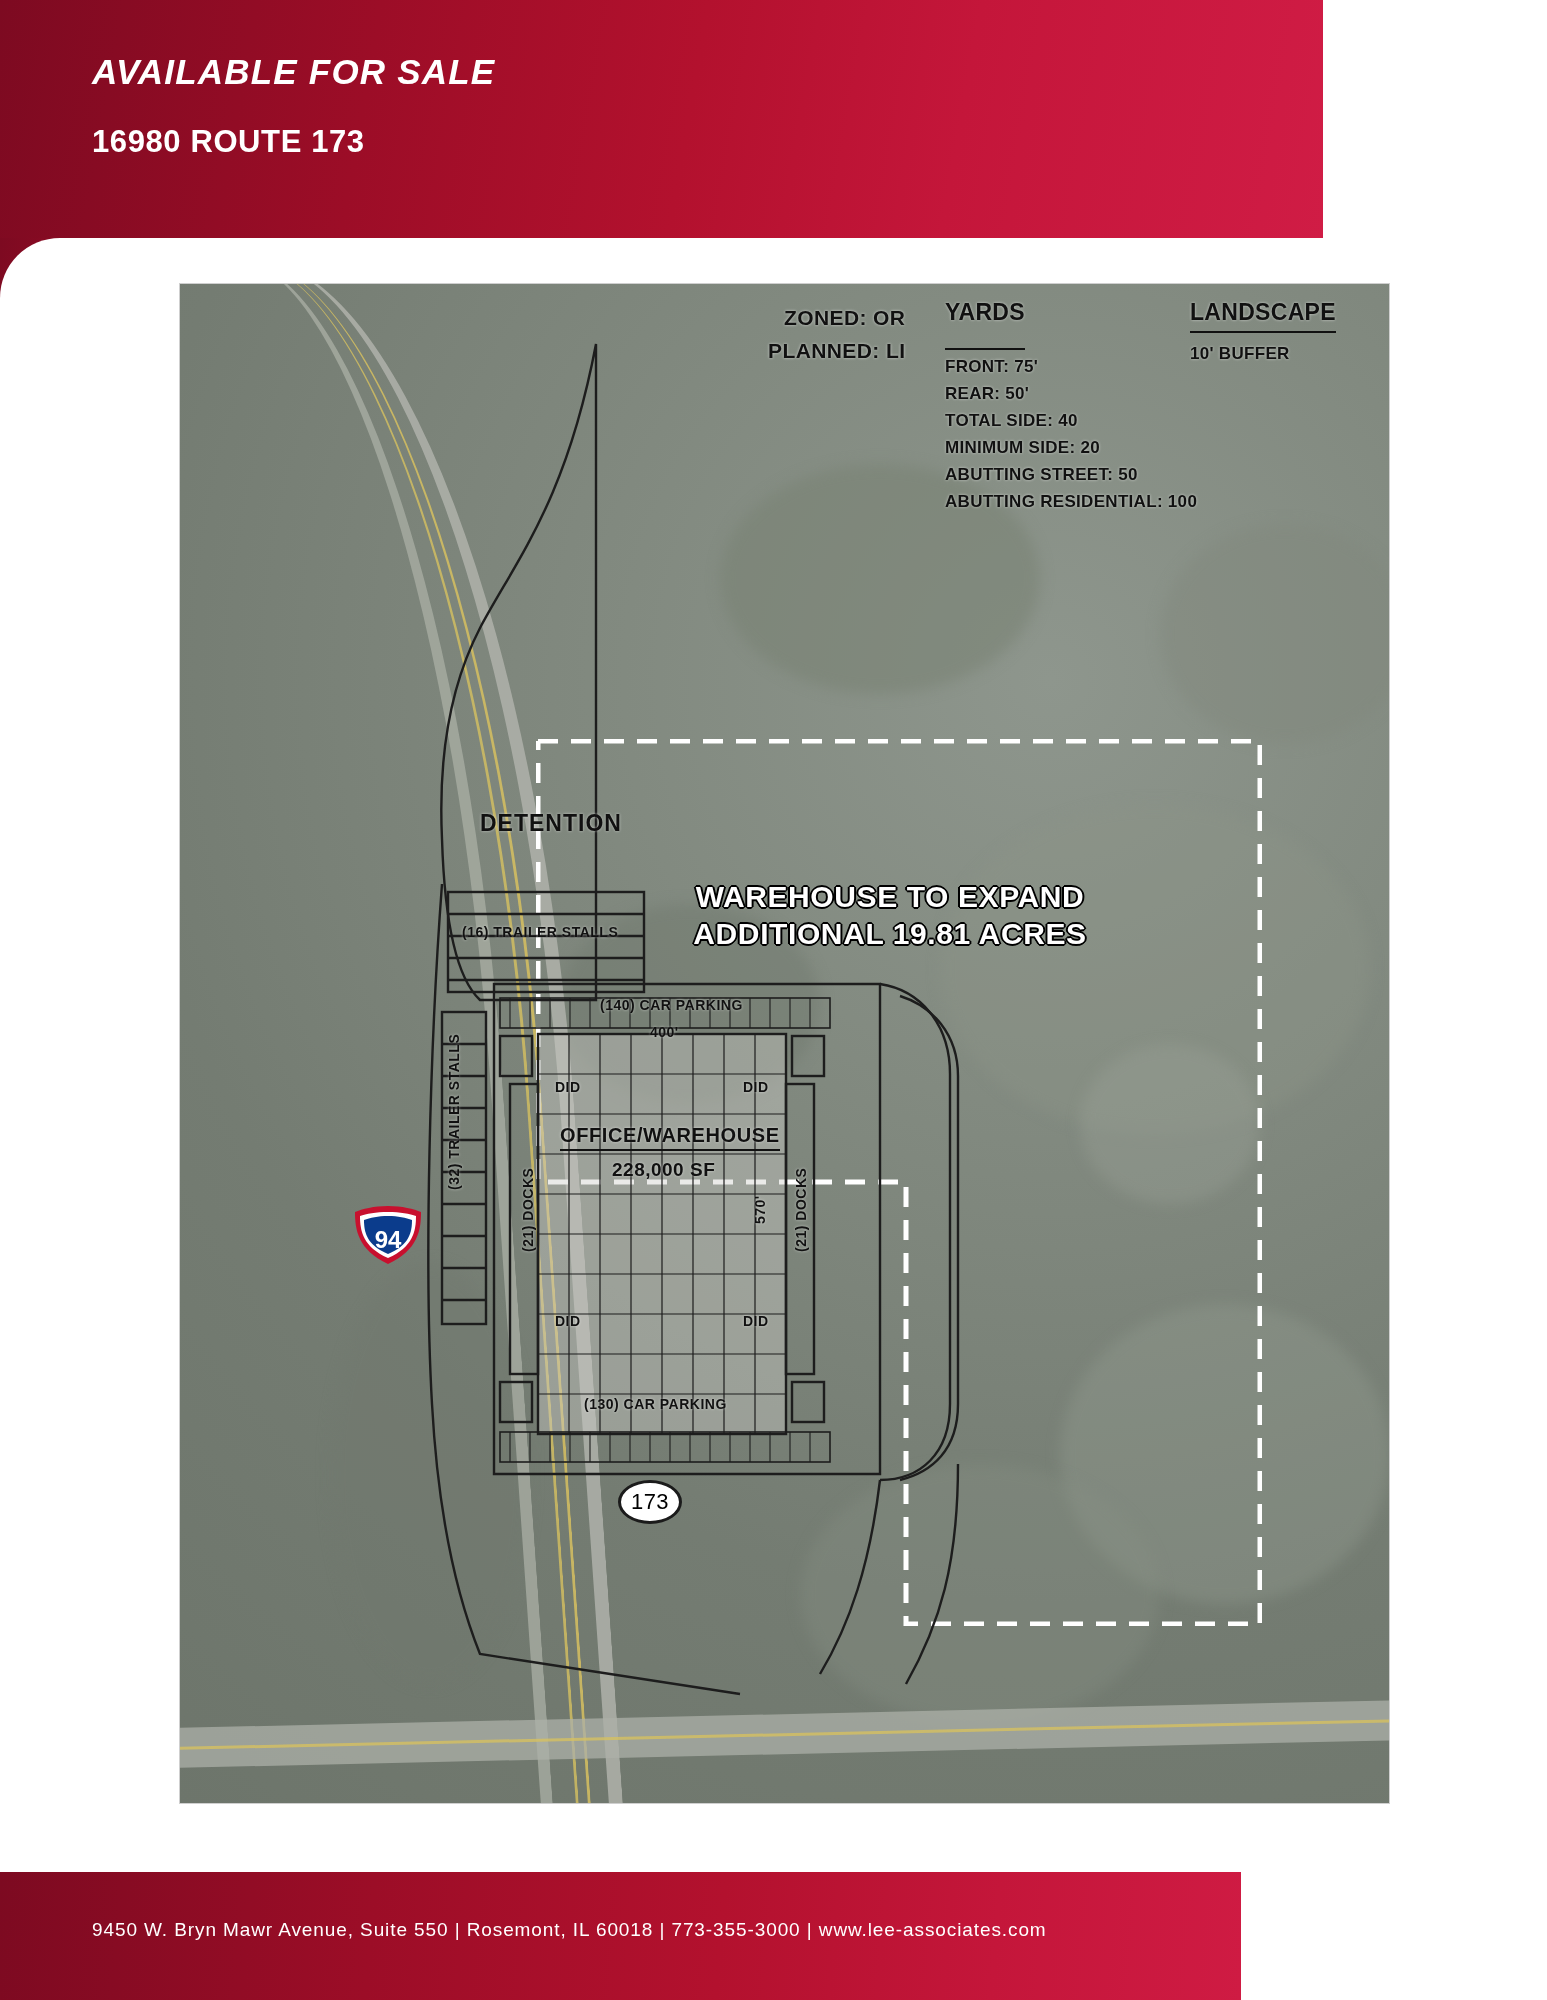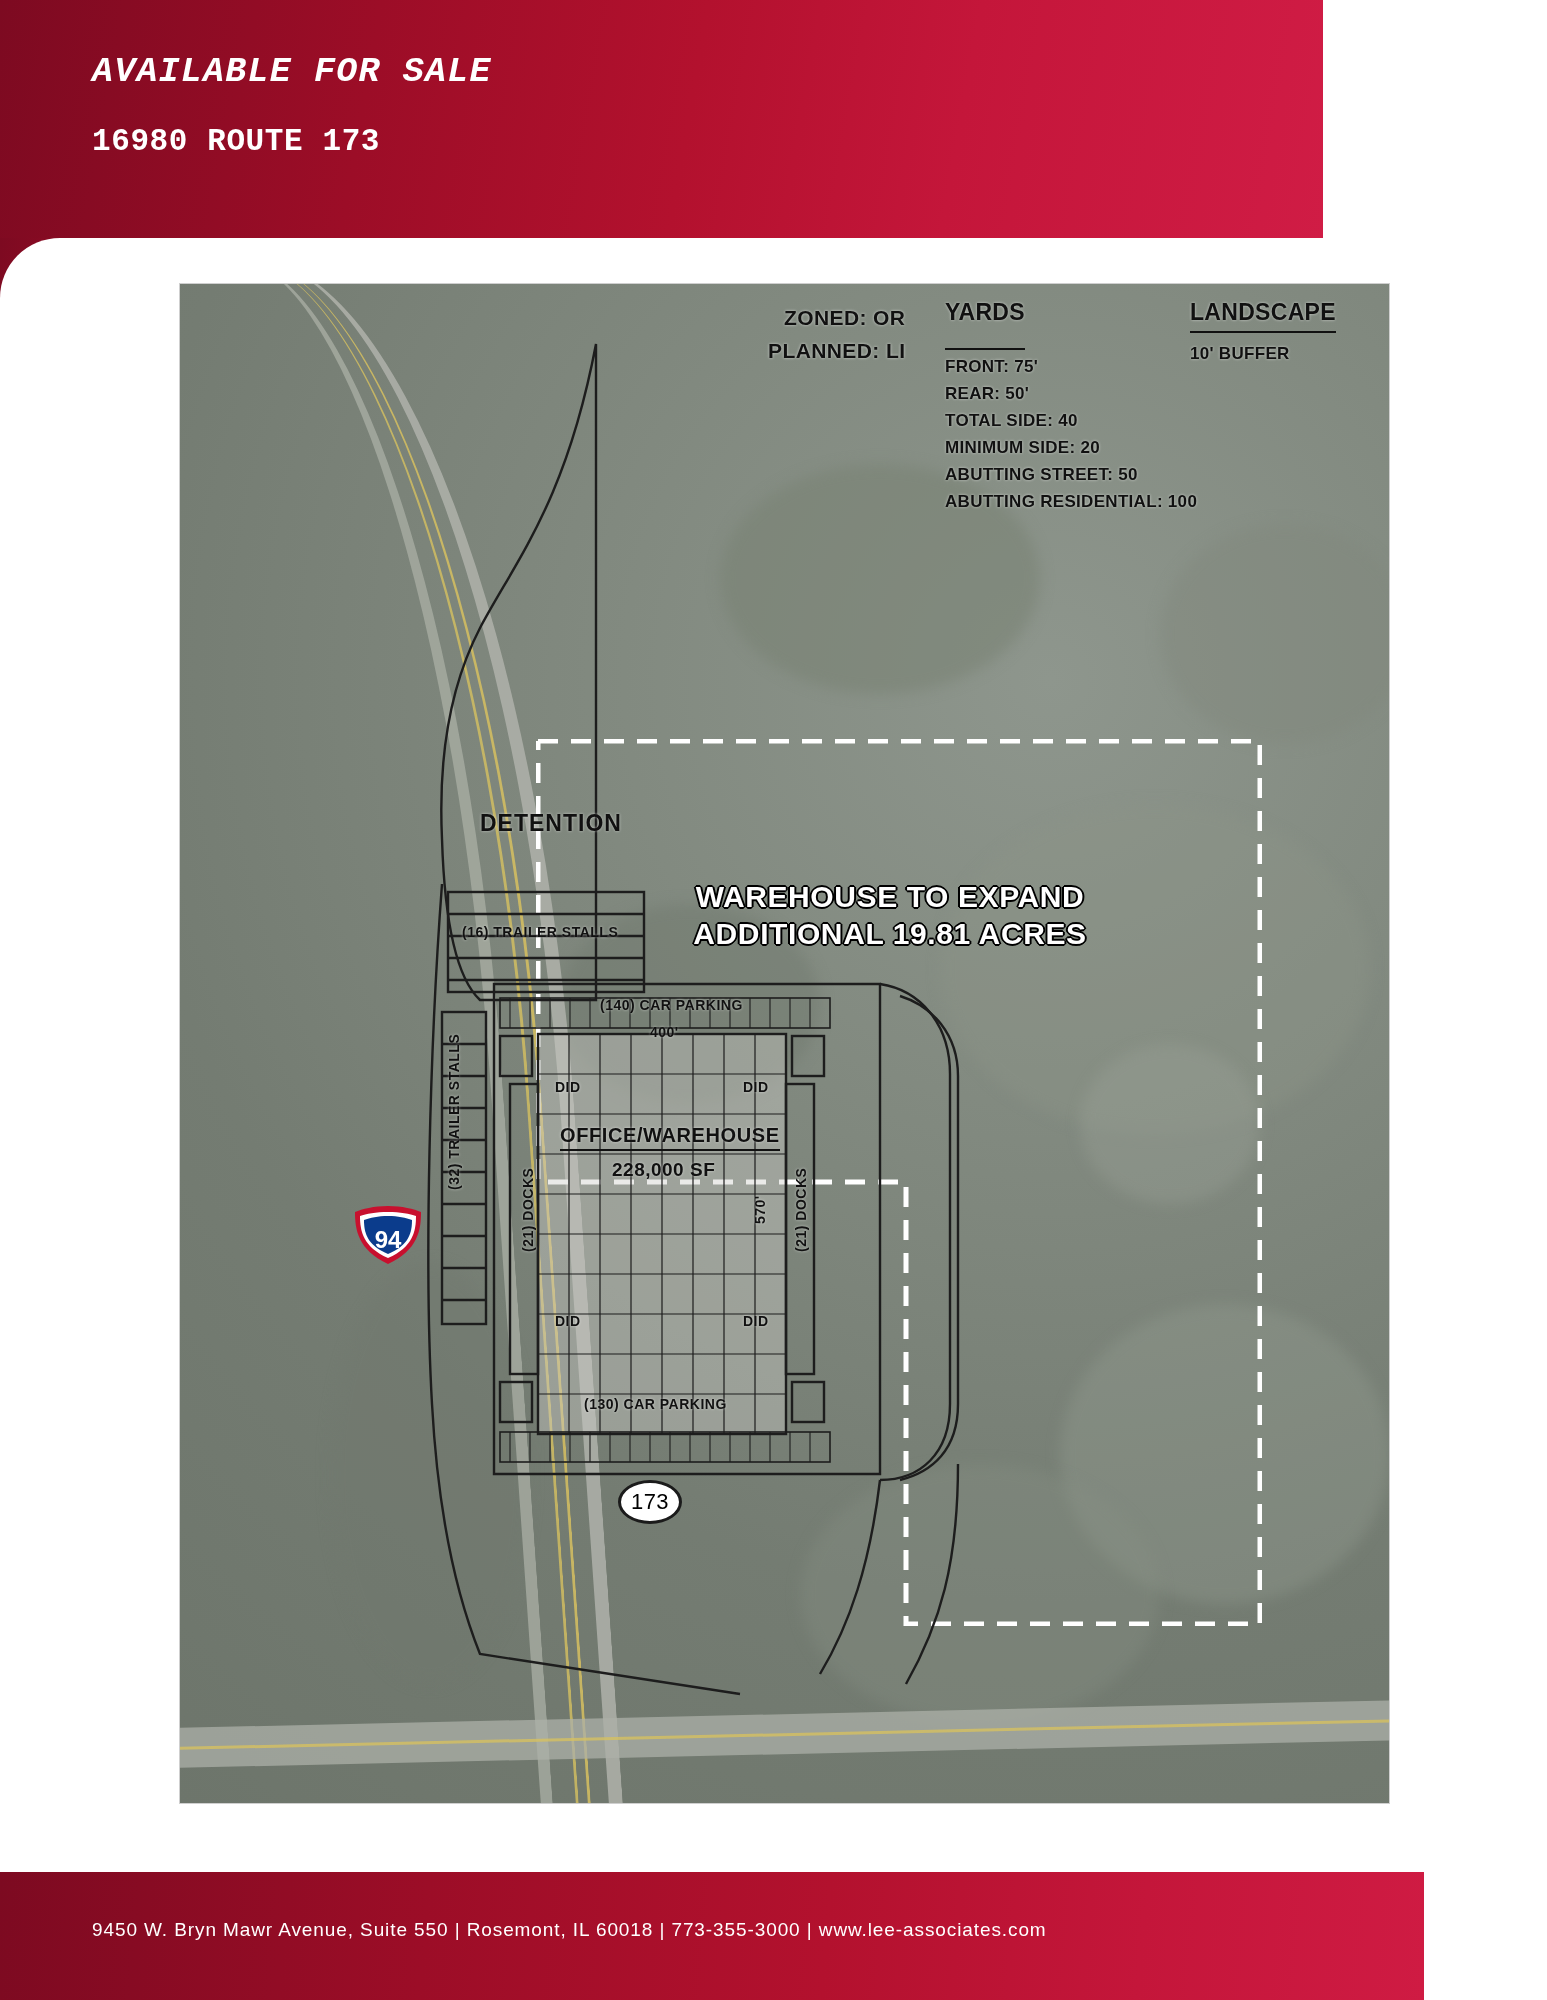--- a/index.html
+++ b/index.html
@@ -17,21 +17,20 @@
   }
 
   
   .header {
     position: absolute;
     top: 0; left: 0;
     width: 1323px;
     height: 238px;
     background: linear-gradient(100deg, #7d0a21 0%, #9c0d27 28%, #b3112e 52%, #c4163a 72%, #d01c45 100%);
     overflow: hidden;
-    font-family: Liberation Mono, monospace;
   }
   .header-notch {
     position: absolute;
     left: 0;
     top: 238px;
     width: 60px;
     height: 60px;
     background: linear-gradient(100deg, #7d0a21 0%, #8c0b24 100%);
   }
   .header-notch::after {
@@ -268,21 +267,21 @@
     font-size: 22px;
     font-weight: normal;
     display: flex; align-items: center; justify-content: center;
     letter-spacing: .5px;
   }
 
   
   .footer {
     position: absolute;
     left: 0; top: 1872px;
-    width: 1424px; height: 128px;
+    width: 1241px; height: 128px;
     background: linear-gradient(95deg, #7d0a21 0%, #9c0d27 30%, #b3112e 58%, #c4163a 80%, #cf1b43 100%);
   }
   .footer-text {
     position: absolute;
     left: 92px; top: 47px;
     color: #ffffff;
     font-size: 19px;
     letter-spacing: .9px;
   }
 </style>

